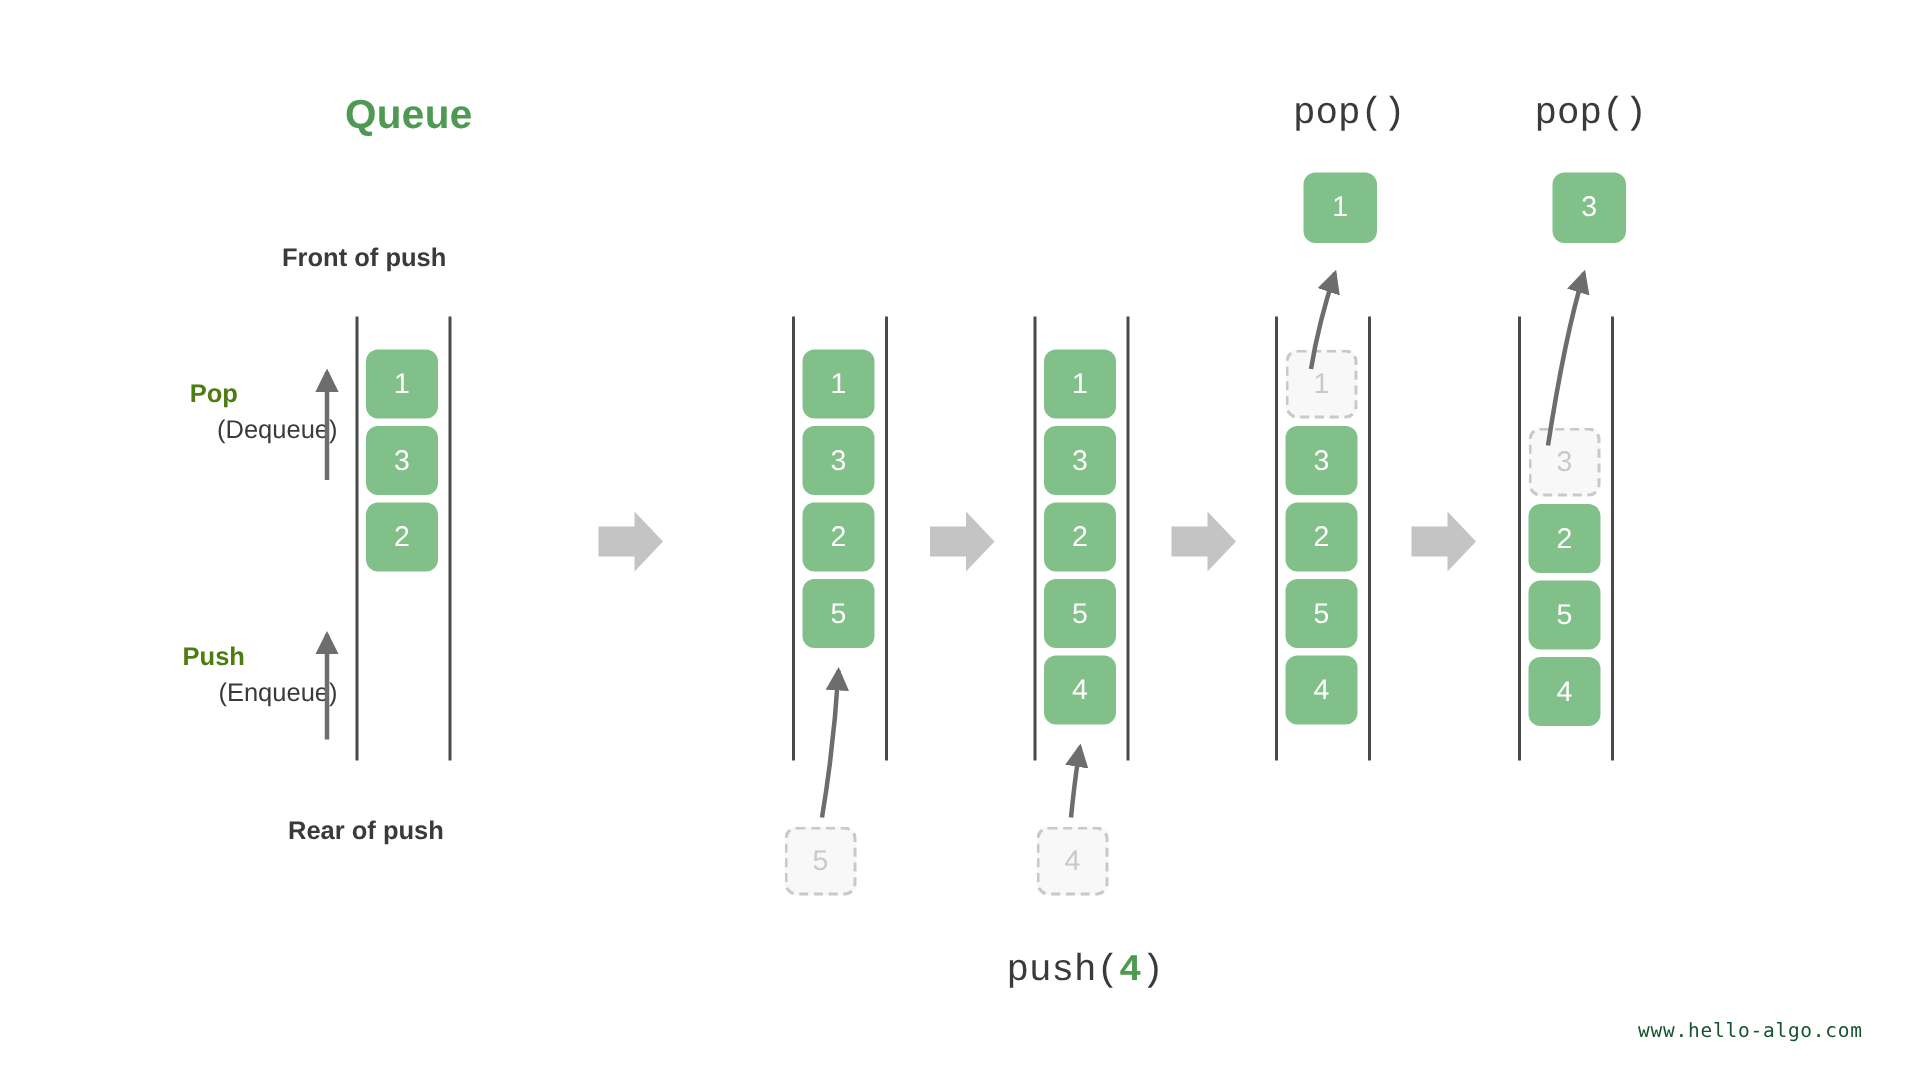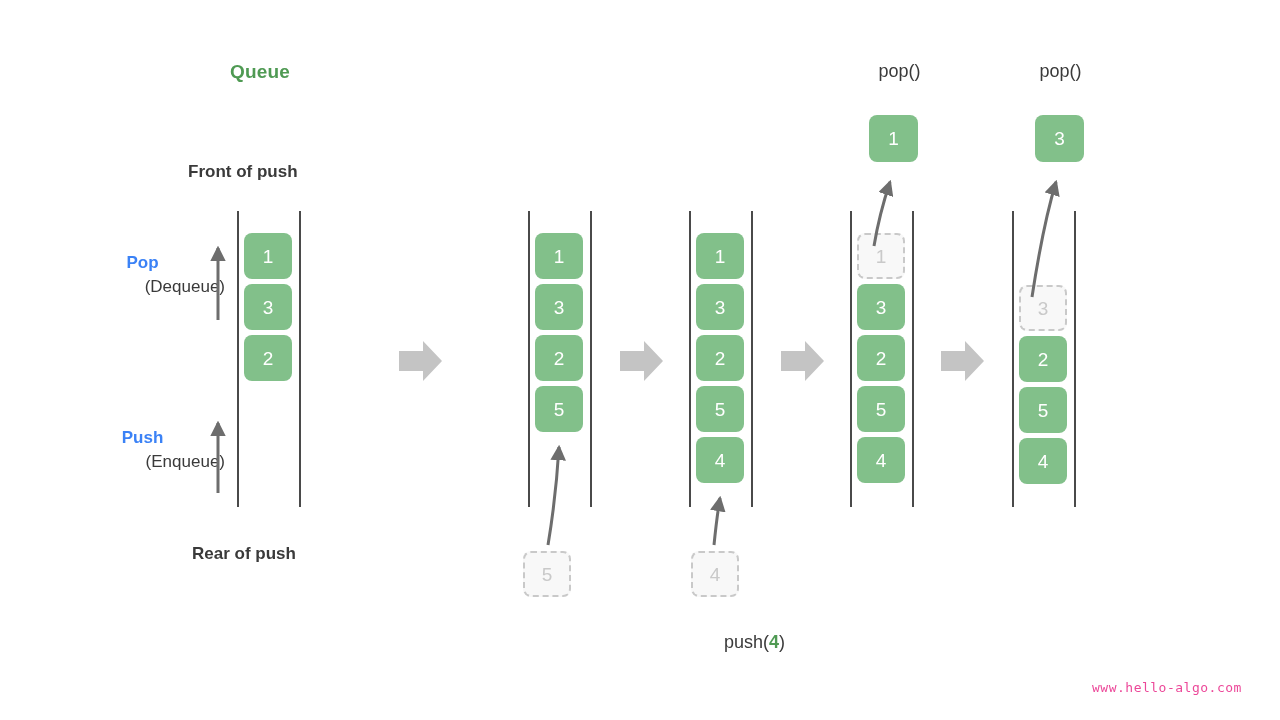--- a/index.html
+++ b/index.html
@@ -15,59 +15,59 @@
     position: relative;
     width: 1280px;
     height: 720px;
     background: #ffffff;
     overflow: hidden;
   }
   .abs { position: absolute; }
 
   
   .diagram-title {
-    font-size: 19px;
+    font-size: 27px;
     font-weight: bold;
     color: #4f9a53;
     letter-spacing: 0.2px;
     white-space: nowrap;
   }
   .bold-label {
     font-size: 17px;
     font-weight: bold;
     color: #3a3a3a;
     white-space: nowrap;
     text-align: center;
   }
   .op-label-bold {
     font-size: 17px;
     font-weight: bold;
-    color: #3b82f6;
+    color: #4d7c0f;
     white-space: nowrap;
     text-align: center;
   }
   .op-label-sub {
     font-size: 17px;
     font-weight: normal;
     color: #3a3a3a;
     white-space: nowrap;
     text-align: center;
   }
   .mono-label {
-    font-family: Liberation Sans, sans-serif;
-    font-size: 18px;
+    font-family: Liberation Mono, monospace;
+    font-size: 25px;
     color: #3a3a3a;
     white-space: nowrap;
     text-align: center;
   }
   .mono-label .arg { color: #4f9a53; font-weight: bold; }
   .watermark {
     font-family: "DejaVu Sans Mono", "Liberation Mono", monospace;
     font-size: 13px;
-    color: #ec4899;
+    color: #14532d;
     letter-spacing: 0.5px;
     white-space: nowrap;
   }
 
   
   .cell {
     width: 48px;
     height: 46px;
     border-radius: 8px;
     box-sizing: border-box;
@@ -145,21 +145,21 @@
   <div class="abs rail" style="left:689px; top:211px; height:296px;"></div>
   <div class="abs rail" style="left:751px; top:211px; height:296px;"></div>
   <div class="abs" style="left:696px; top:233px;">
     <div class="cell filled">1</div>
     <div class="cell filled" style="margin-top:5px;">3</div>
     <div class="cell filled" style="margin-top:5px;">2</div>
     <div class="cell filled" style="margin-top:5px;">5</div>
     <div class="cell filled" style="margin-top:5px;">4</div>
   </div>
   <div class="abs cell ghost" style="left:691px; top:551px;">4</div>
-  <div class="abs mono-label" style="left:657px; top:632px; width:195px;"><span>push</span>(<span class="arg">4</span>)</div>
+  <div class="abs mono-label" style="left:626px; top:632px; width:195px;"><span>push</span>(<span class="arg">4</span>)</div>
 
   <div class="abs mono-label" style="left:802px; top:61px; width:195px;">pop()</div>
   <div class="abs cell filled" style="left:869px; top:115px; width:49px; height:47px;">1</div>
 
   <div class="abs rail" style="left:850px; top:211px; height:296px;"></div>
   <div class="abs rail" style="left:912px; top:211px; height:296px;"></div>
   <div class="abs" style="left:857px; top:233px;">
     <div class="cell ghost">1</div>
     <div class="cell filled" style="margin-top:5px;">3</div>
     <div class="cell filled" style="margin-top:5px;">2</div>

